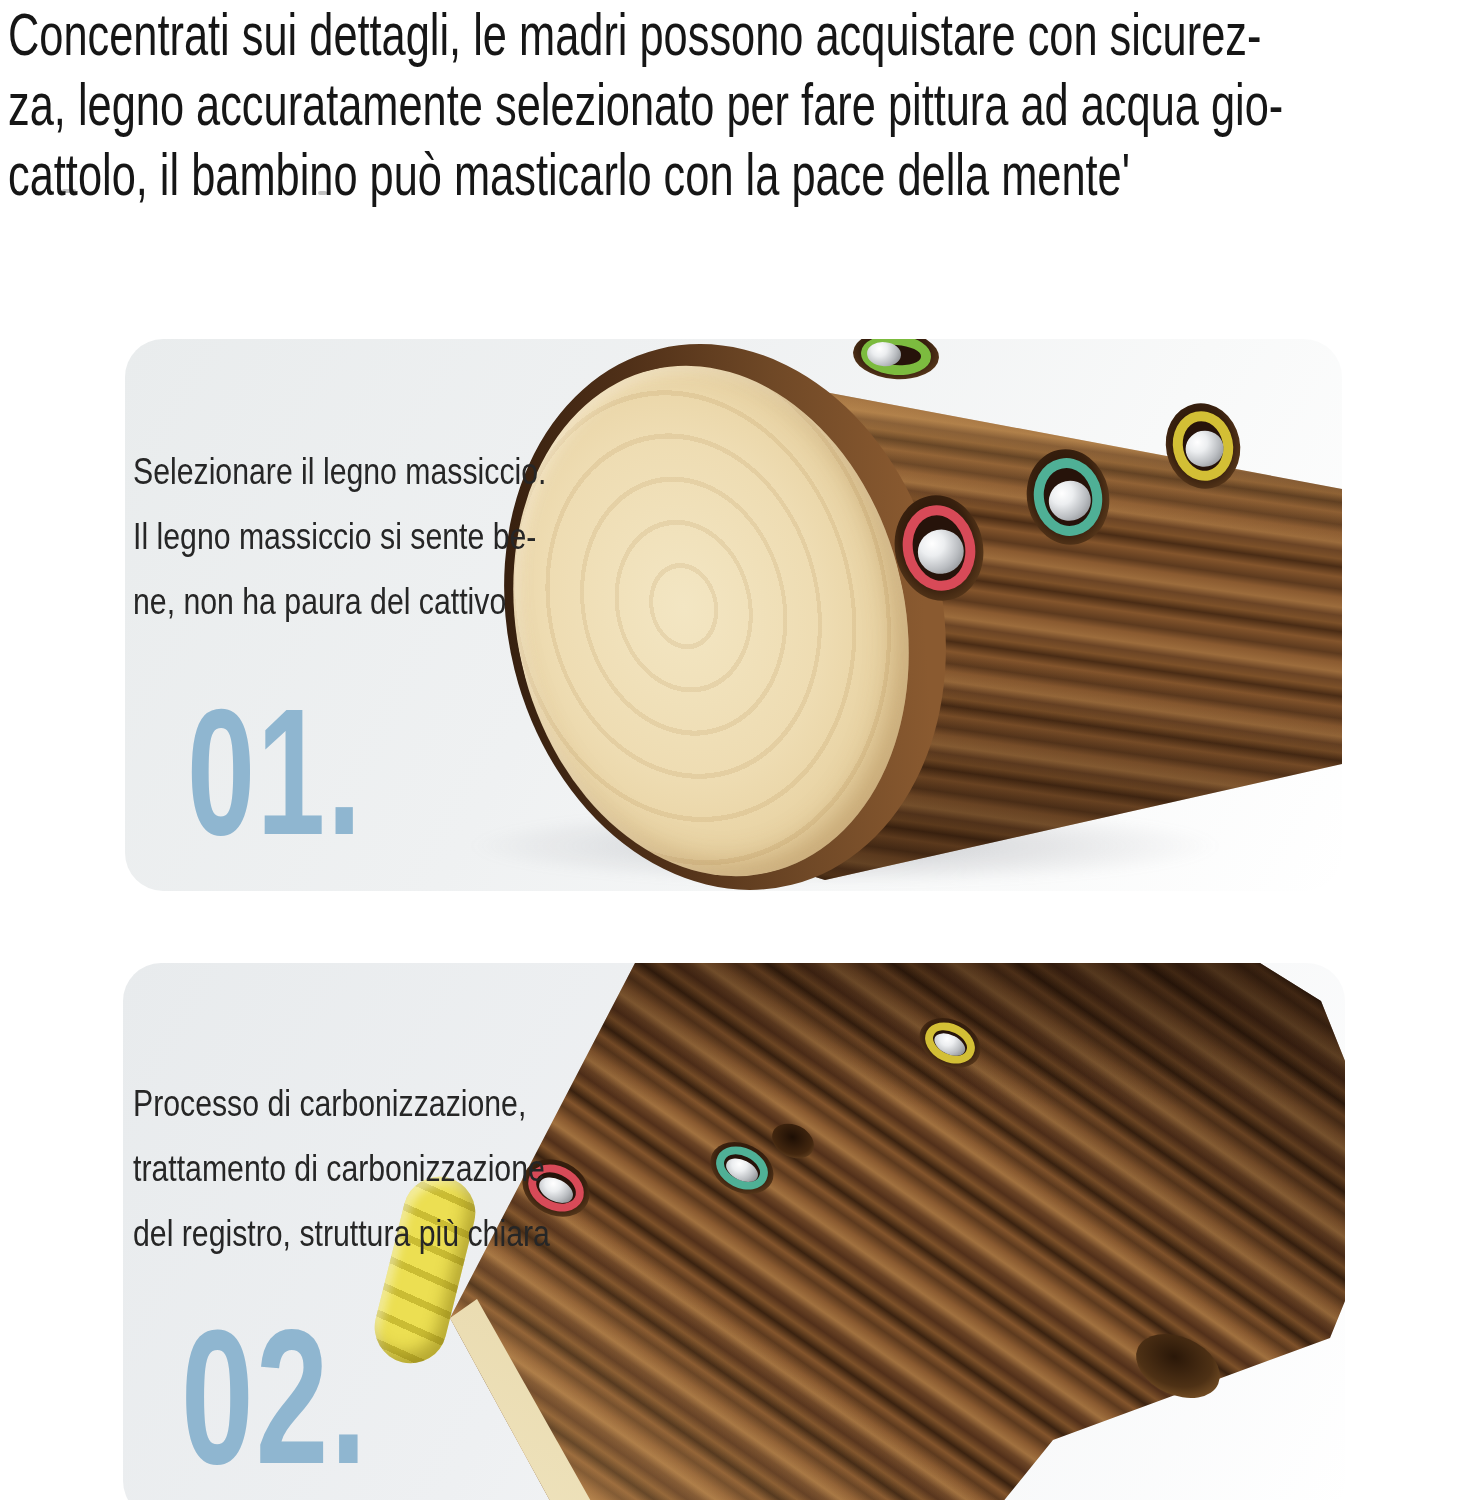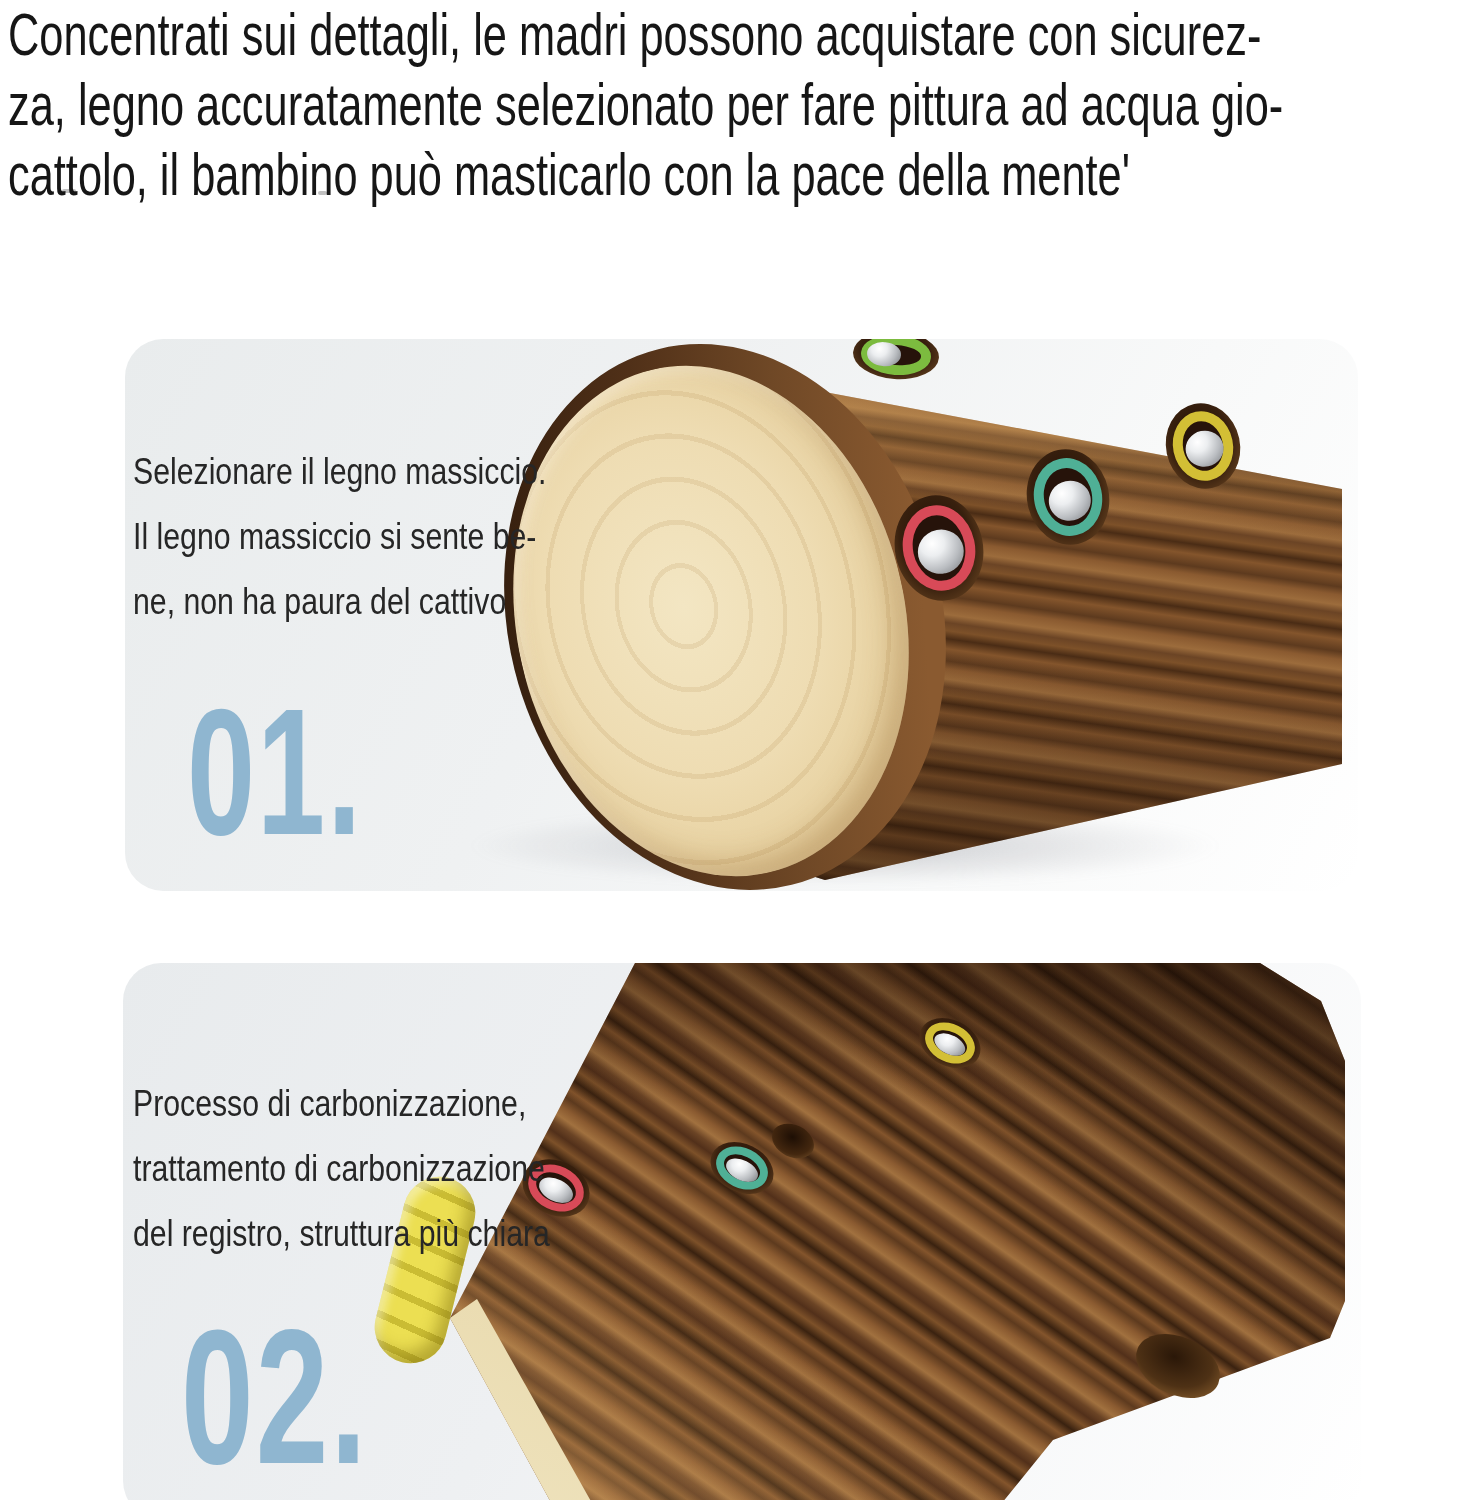--- a/index.html
+++ b/index.html
@@ -10,21 +10,21 @@
   }
   
   .header{position:absolute;left:8px;top:0;z-index:2;color:var(--text_black,#161616);}
   .hline{white-space:nowrap;font-size:59px;line-height:70px;height:70px;
          transform:scaleX(.735);transform-origin:0 0;}
   .artifact{position:absolute;background:#8d8d8d;opacity:.55;border-radius:2px;z-index:1;}
   .a1{left:62px;top:189px;width:14px;height:4px;}
   .a2{left:318px;top:191px;width:9px;height:4px;}
 
   
-  .card{position:absolute;overflow:hidden;border-radius:38px;padding-left:16px;}
+  .card{position:absolute;overflow:hidden;border-radius:38px;}
   .card1{left:125px;top:339px;width:1217px;height:552px;
          background:linear-gradient(118deg,#e9eced 0%,#eff1f2 40%,#f8f9f9 72%,#ffffff 100%);}
   .card2{left:123px;top:963px;width:1222px;height:556px;
          background:linear-gradient(118deg,#e8ebed 0%,#eef0f2 40%,#f7f8f9 72%,#ffffff 100%);}
 
   .caption{position:absolute;z-index:6;color:#262626;}
   .sline{white-space:nowrap;font-size:36px;line-height:65px;height:65px;
          transform:scaleX(.84);transform-origin:0 0;}
   .c1{left:8px;top:100px;}
   .c2{left:10px;top:108px;}

